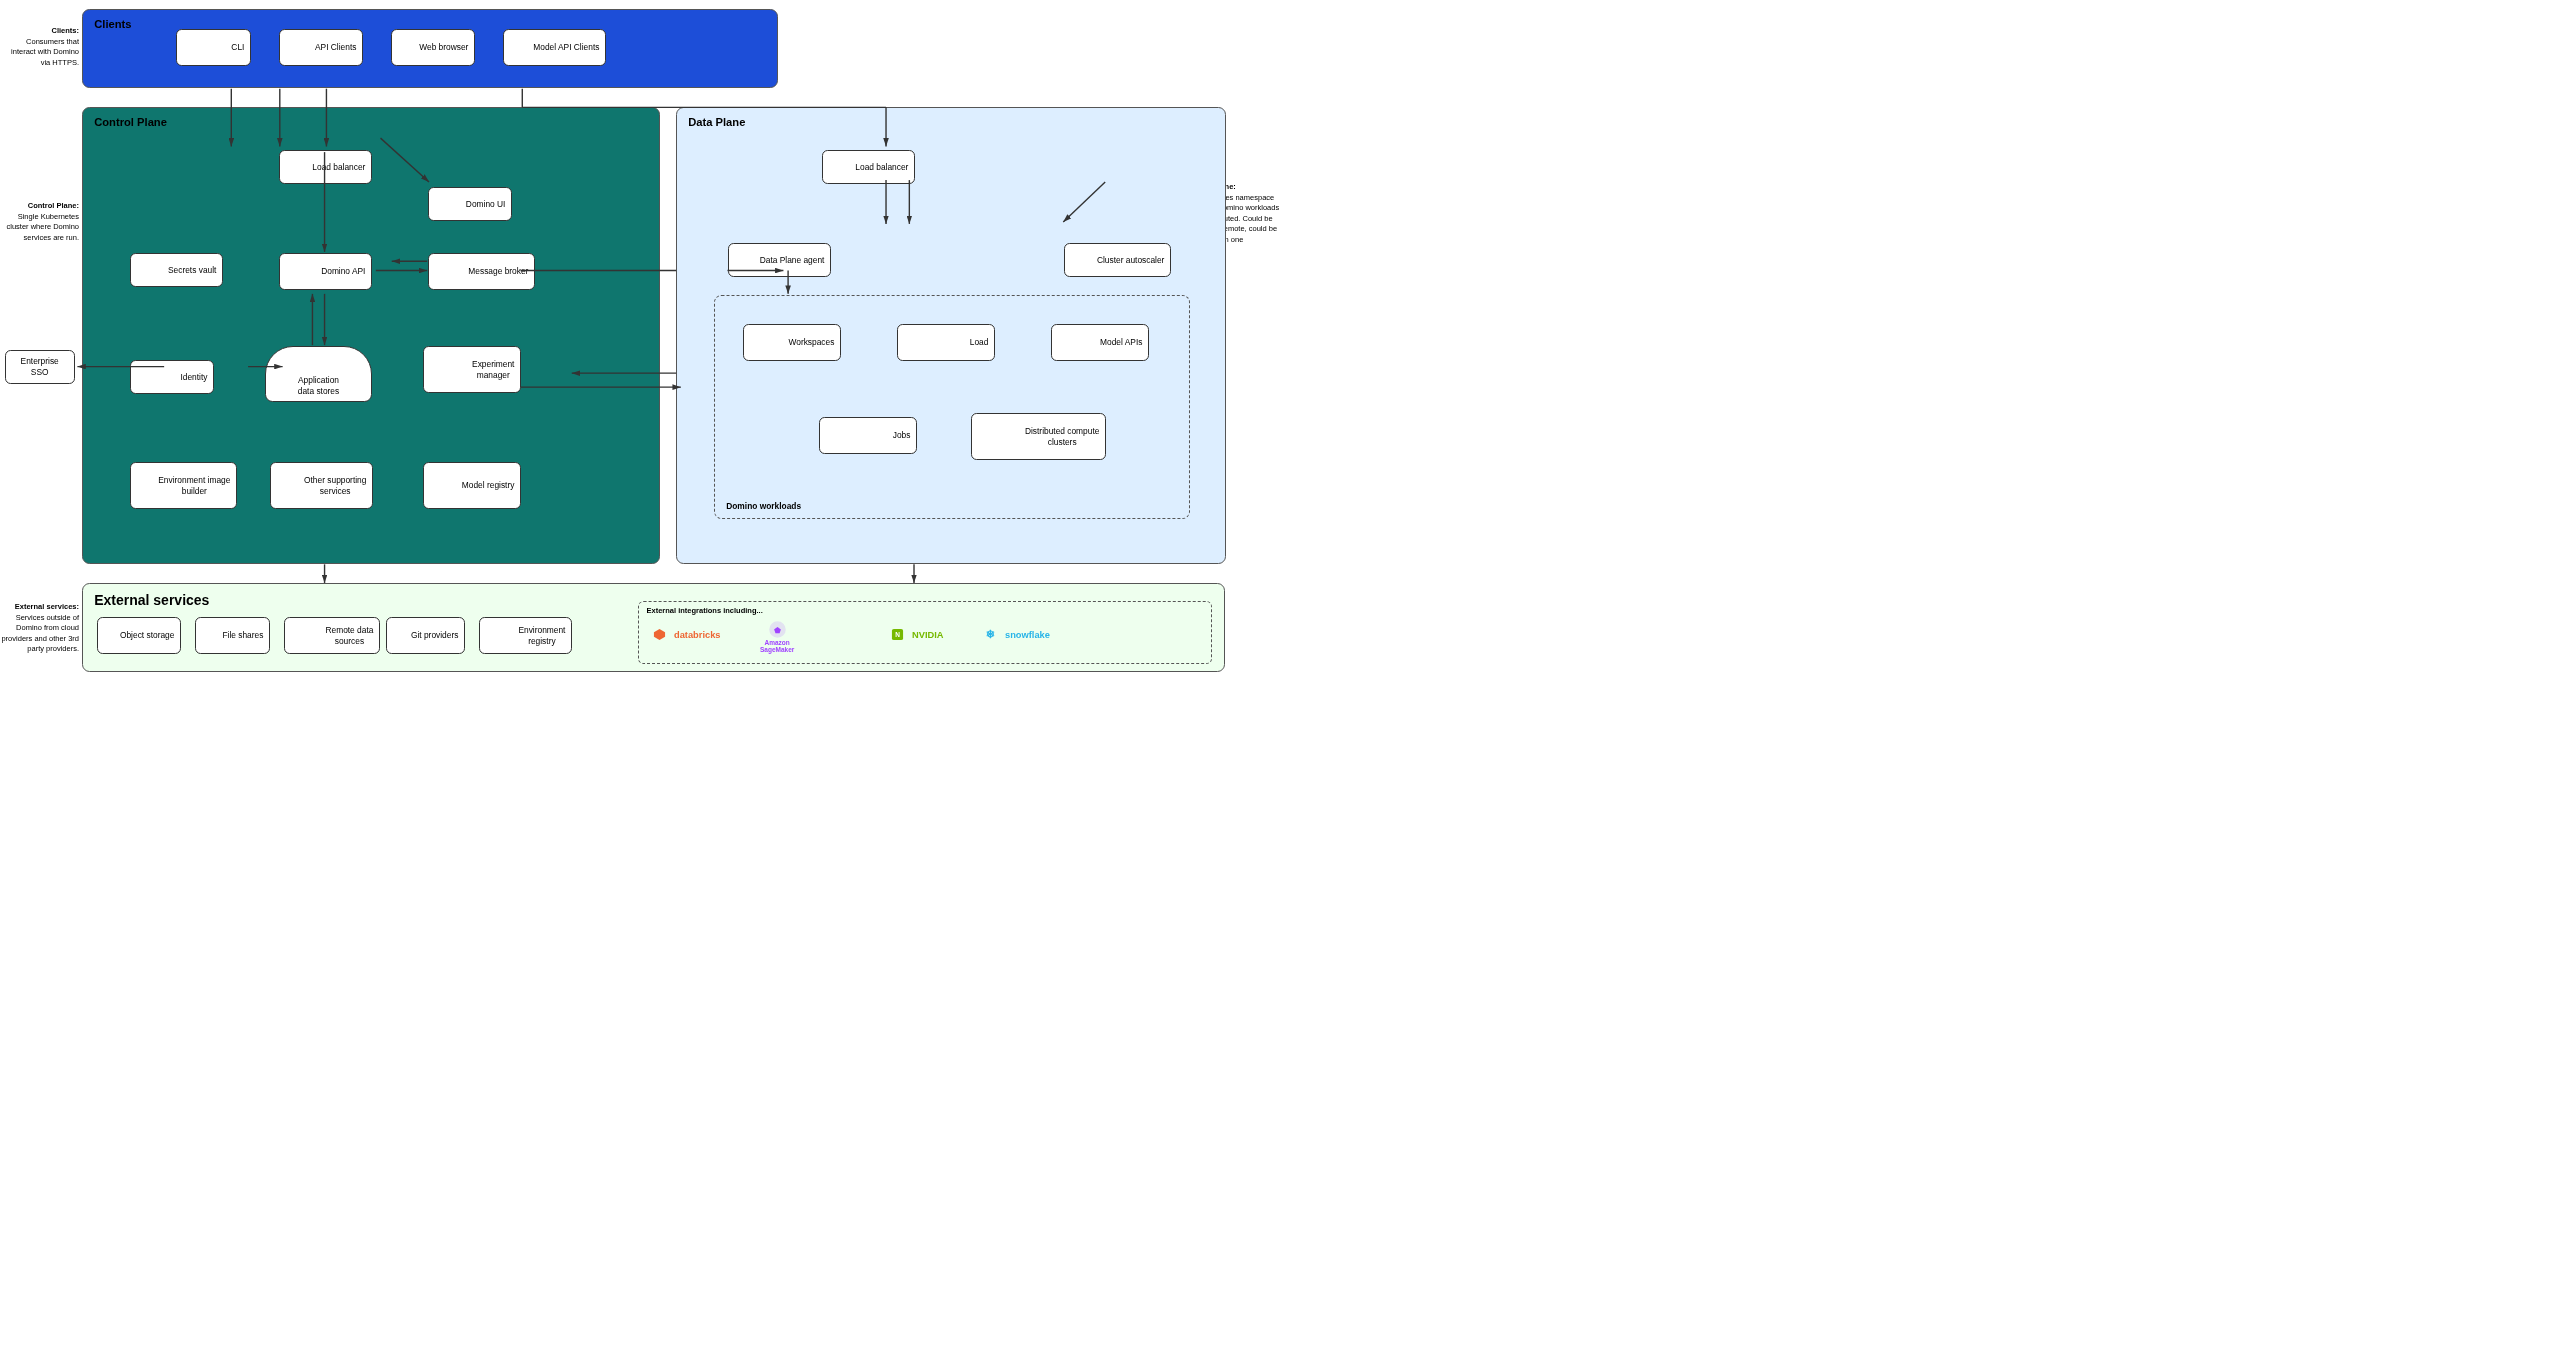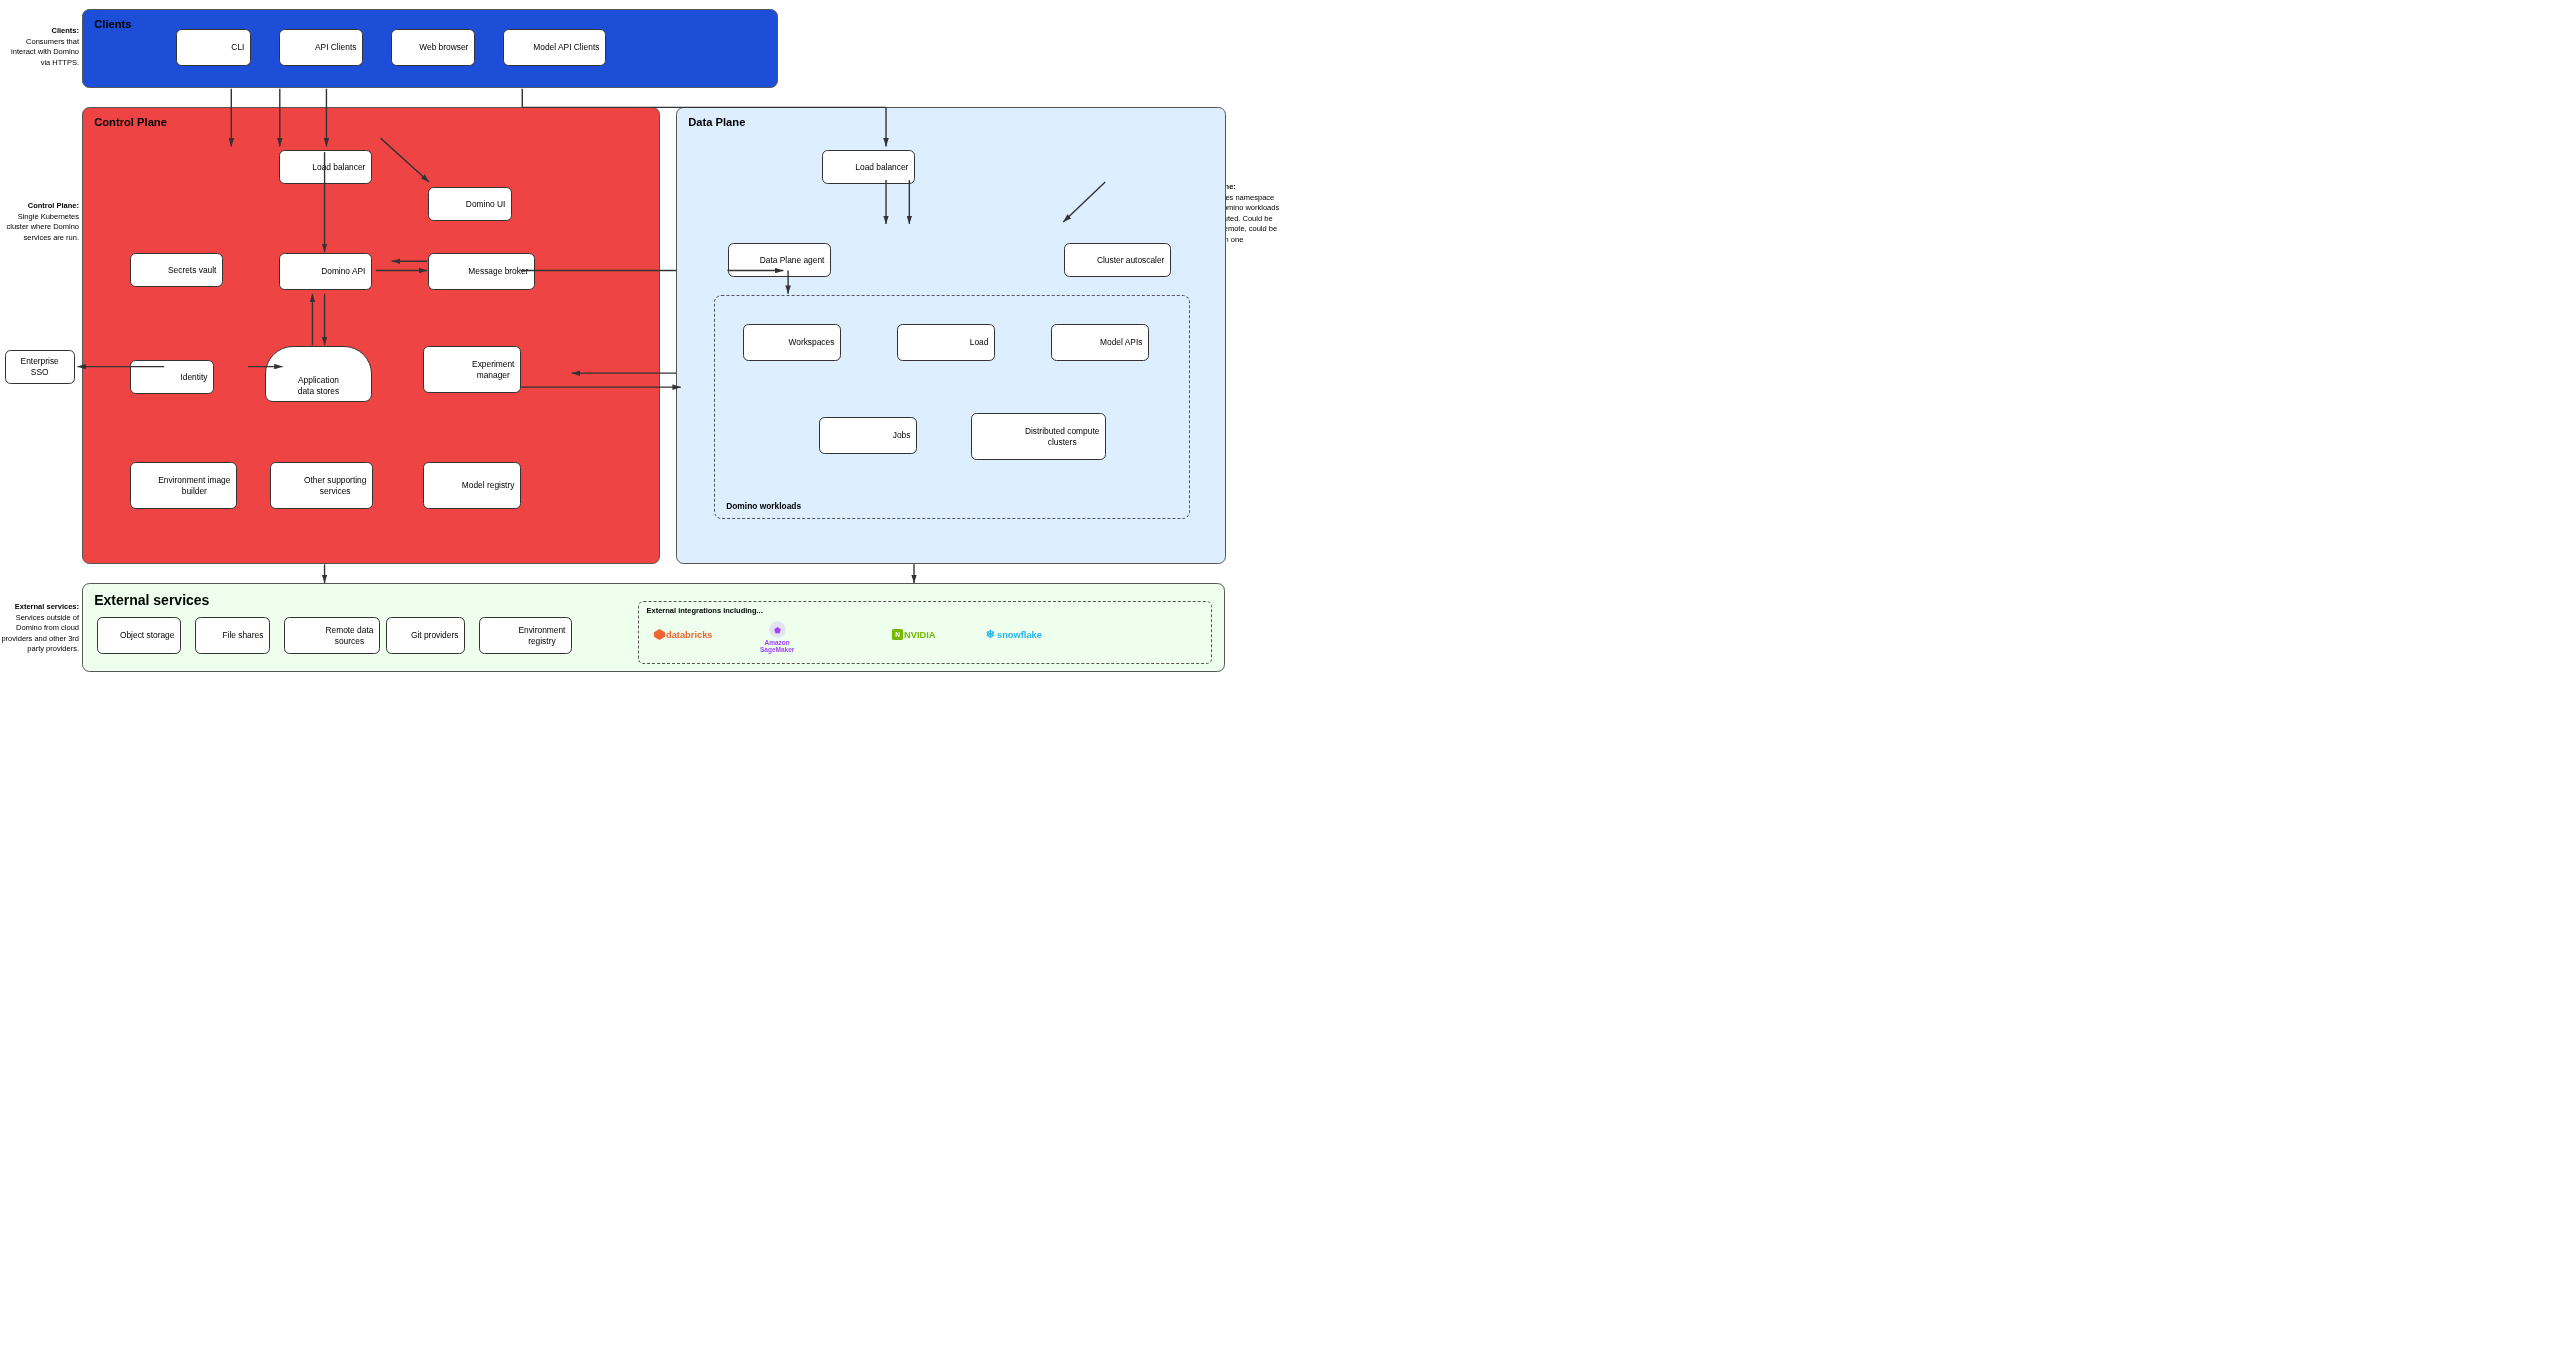--- a/index.html
+++ b/index.html
@@ -66,21 +66,21 @@
       height: 79px;
       background: #1d4ed8;
     }
 
     
     #control-plane {
       left: 82px;
       top: 107px;
       width: 578px;
       height: 457px;
-      background: #ef4444;
+      background: #0f766e;
     }
 
     
     #data-plane {
       left: 676px;
       top: 107px;
       width: 550px;
       height: 457px;
       background: #ddeeff;
     }
@@ -115,21 +115,21 @@
       pointer-events: none;
     }
 
     
     .brand-logo {
       position: absolute;
       font-size: 9.3px;
       font-weight: bold;
       display: flex;
       align-items: center;
-      gap: 0;
+      gap: 8px;
     }
 
     .databricks-color { color: #e63; }
     .sagemaker-color { color: #a044ff; }
     .nvidia-color { color: #76b900; }
     .snowflake-color { color: #29b5e8; }
   </style>
 </head>
 <body>
 

